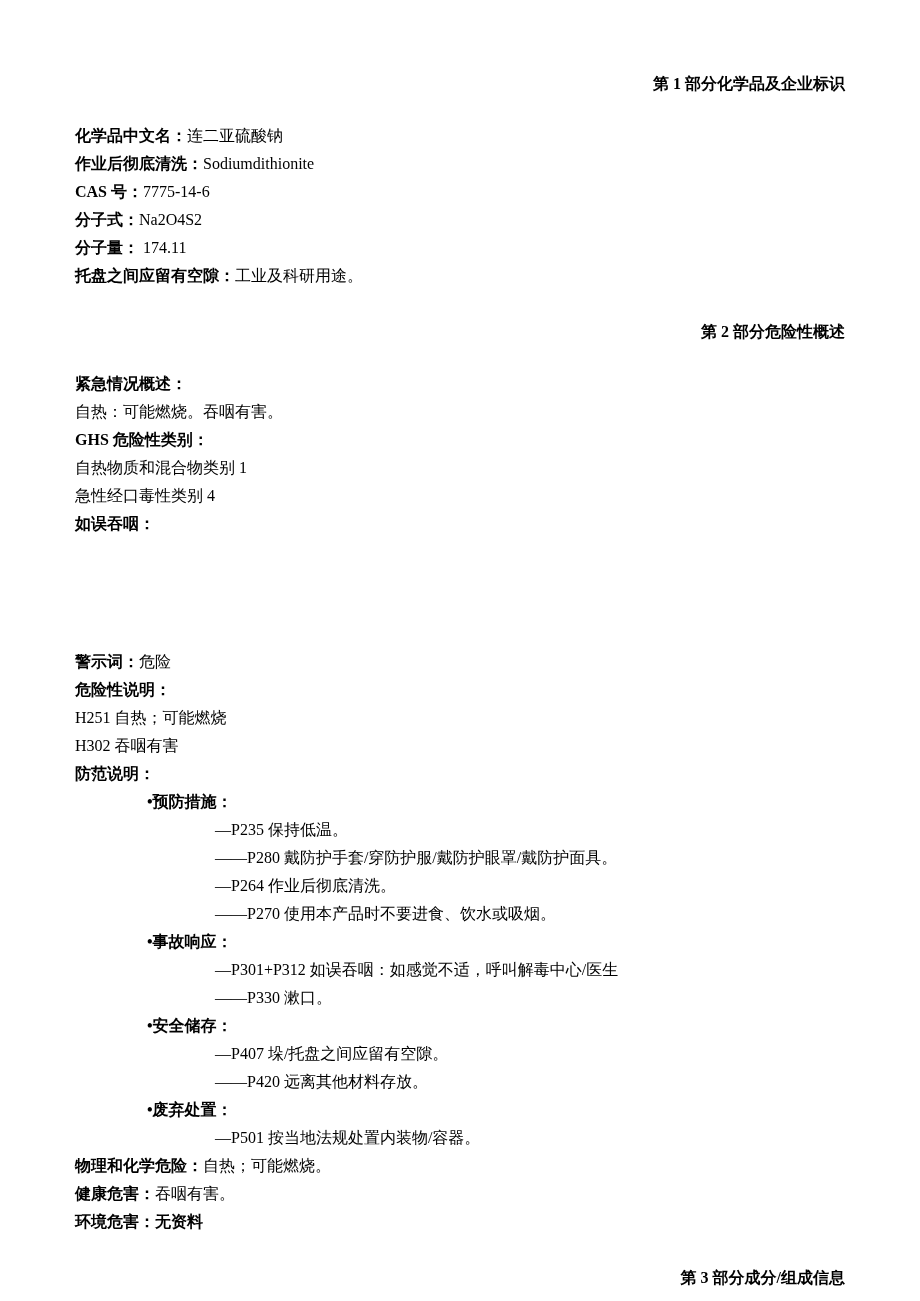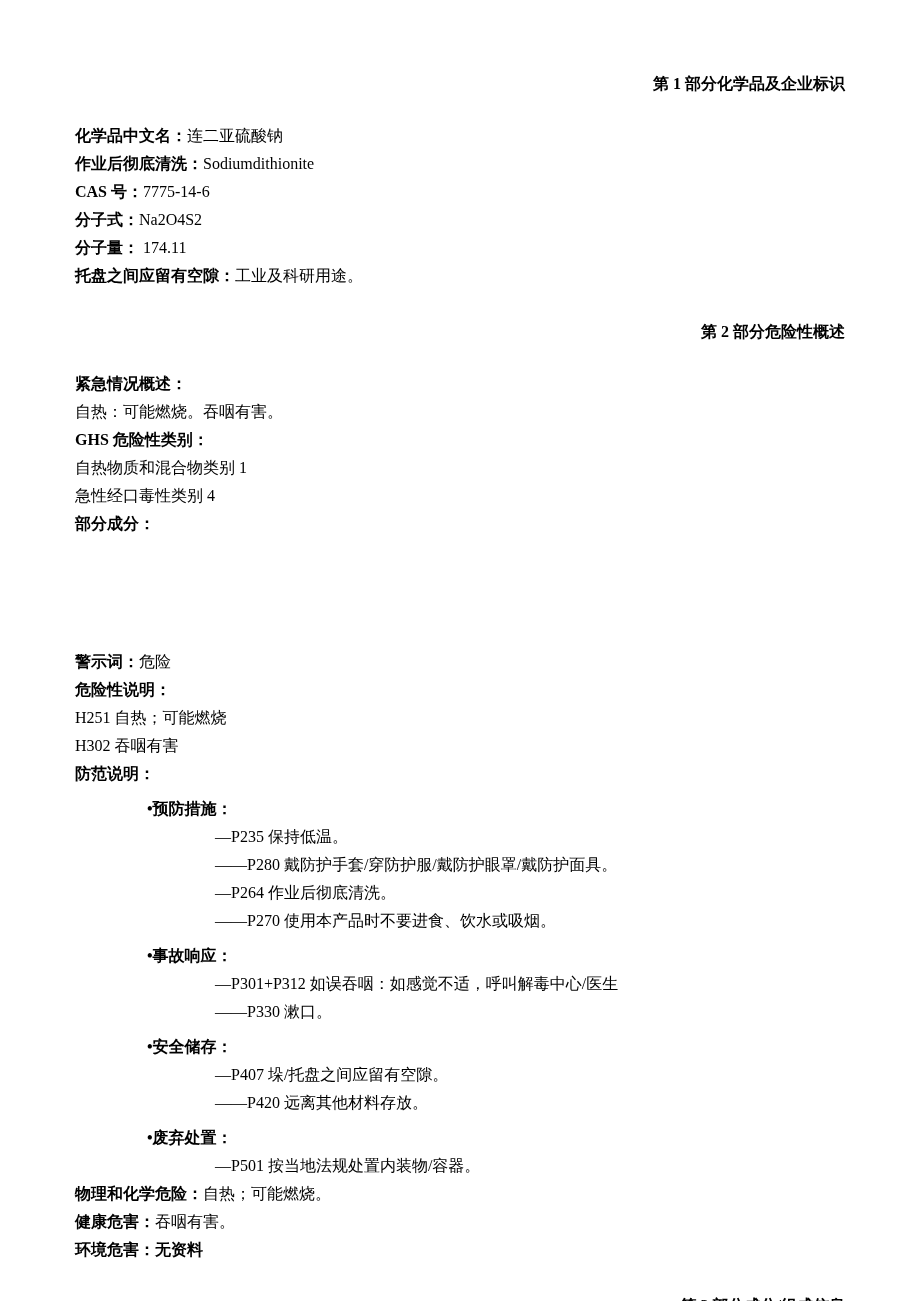--- a/index.html
+++ b/index.html
@@ -23,21 +23,20 @@
     }
     .bold {
       font-weight: bold;
     }
     .line {
       margin: 0;
       padding: 0;
     }
     .indent1 {
       padding-left: 72px;
-      margin-top: 7px;
     }
     .indent2 {
       padding-left: 140px;
     }
     .spacer {
       height: 110px;
     }
   </style>
 </head>
 <body>
@@ -65,21 +64,21 @@
 
 <div class="section-title mt">第 2 部分危险性概述</div>
 
 <p class="line bold">紧急情况概述：</p>
 <p class="line">自热：可能燃烧。吞咽有害。</p>
 
 <p class="line bold">GHS 危险性类别：</p>
 <p class="line">自热物质和混合物类别 1</p>
 <p class="line">急性经口毒性类别 4</p>
 
-<p class="line bold">部分成分：</p>
+<p class="line bold">如误吞咽：</p>
 
 <div class="spacer"></div>
 
 <p class="line">
   <span class="bold">警示词：</span><span>危险</span>
 </p>
 
 <p class="line bold">危险性说明：</p>
 <p class="line">H251 自热；可能燃烧</p>
 <p class="line">H302 吞咽有害</p>

